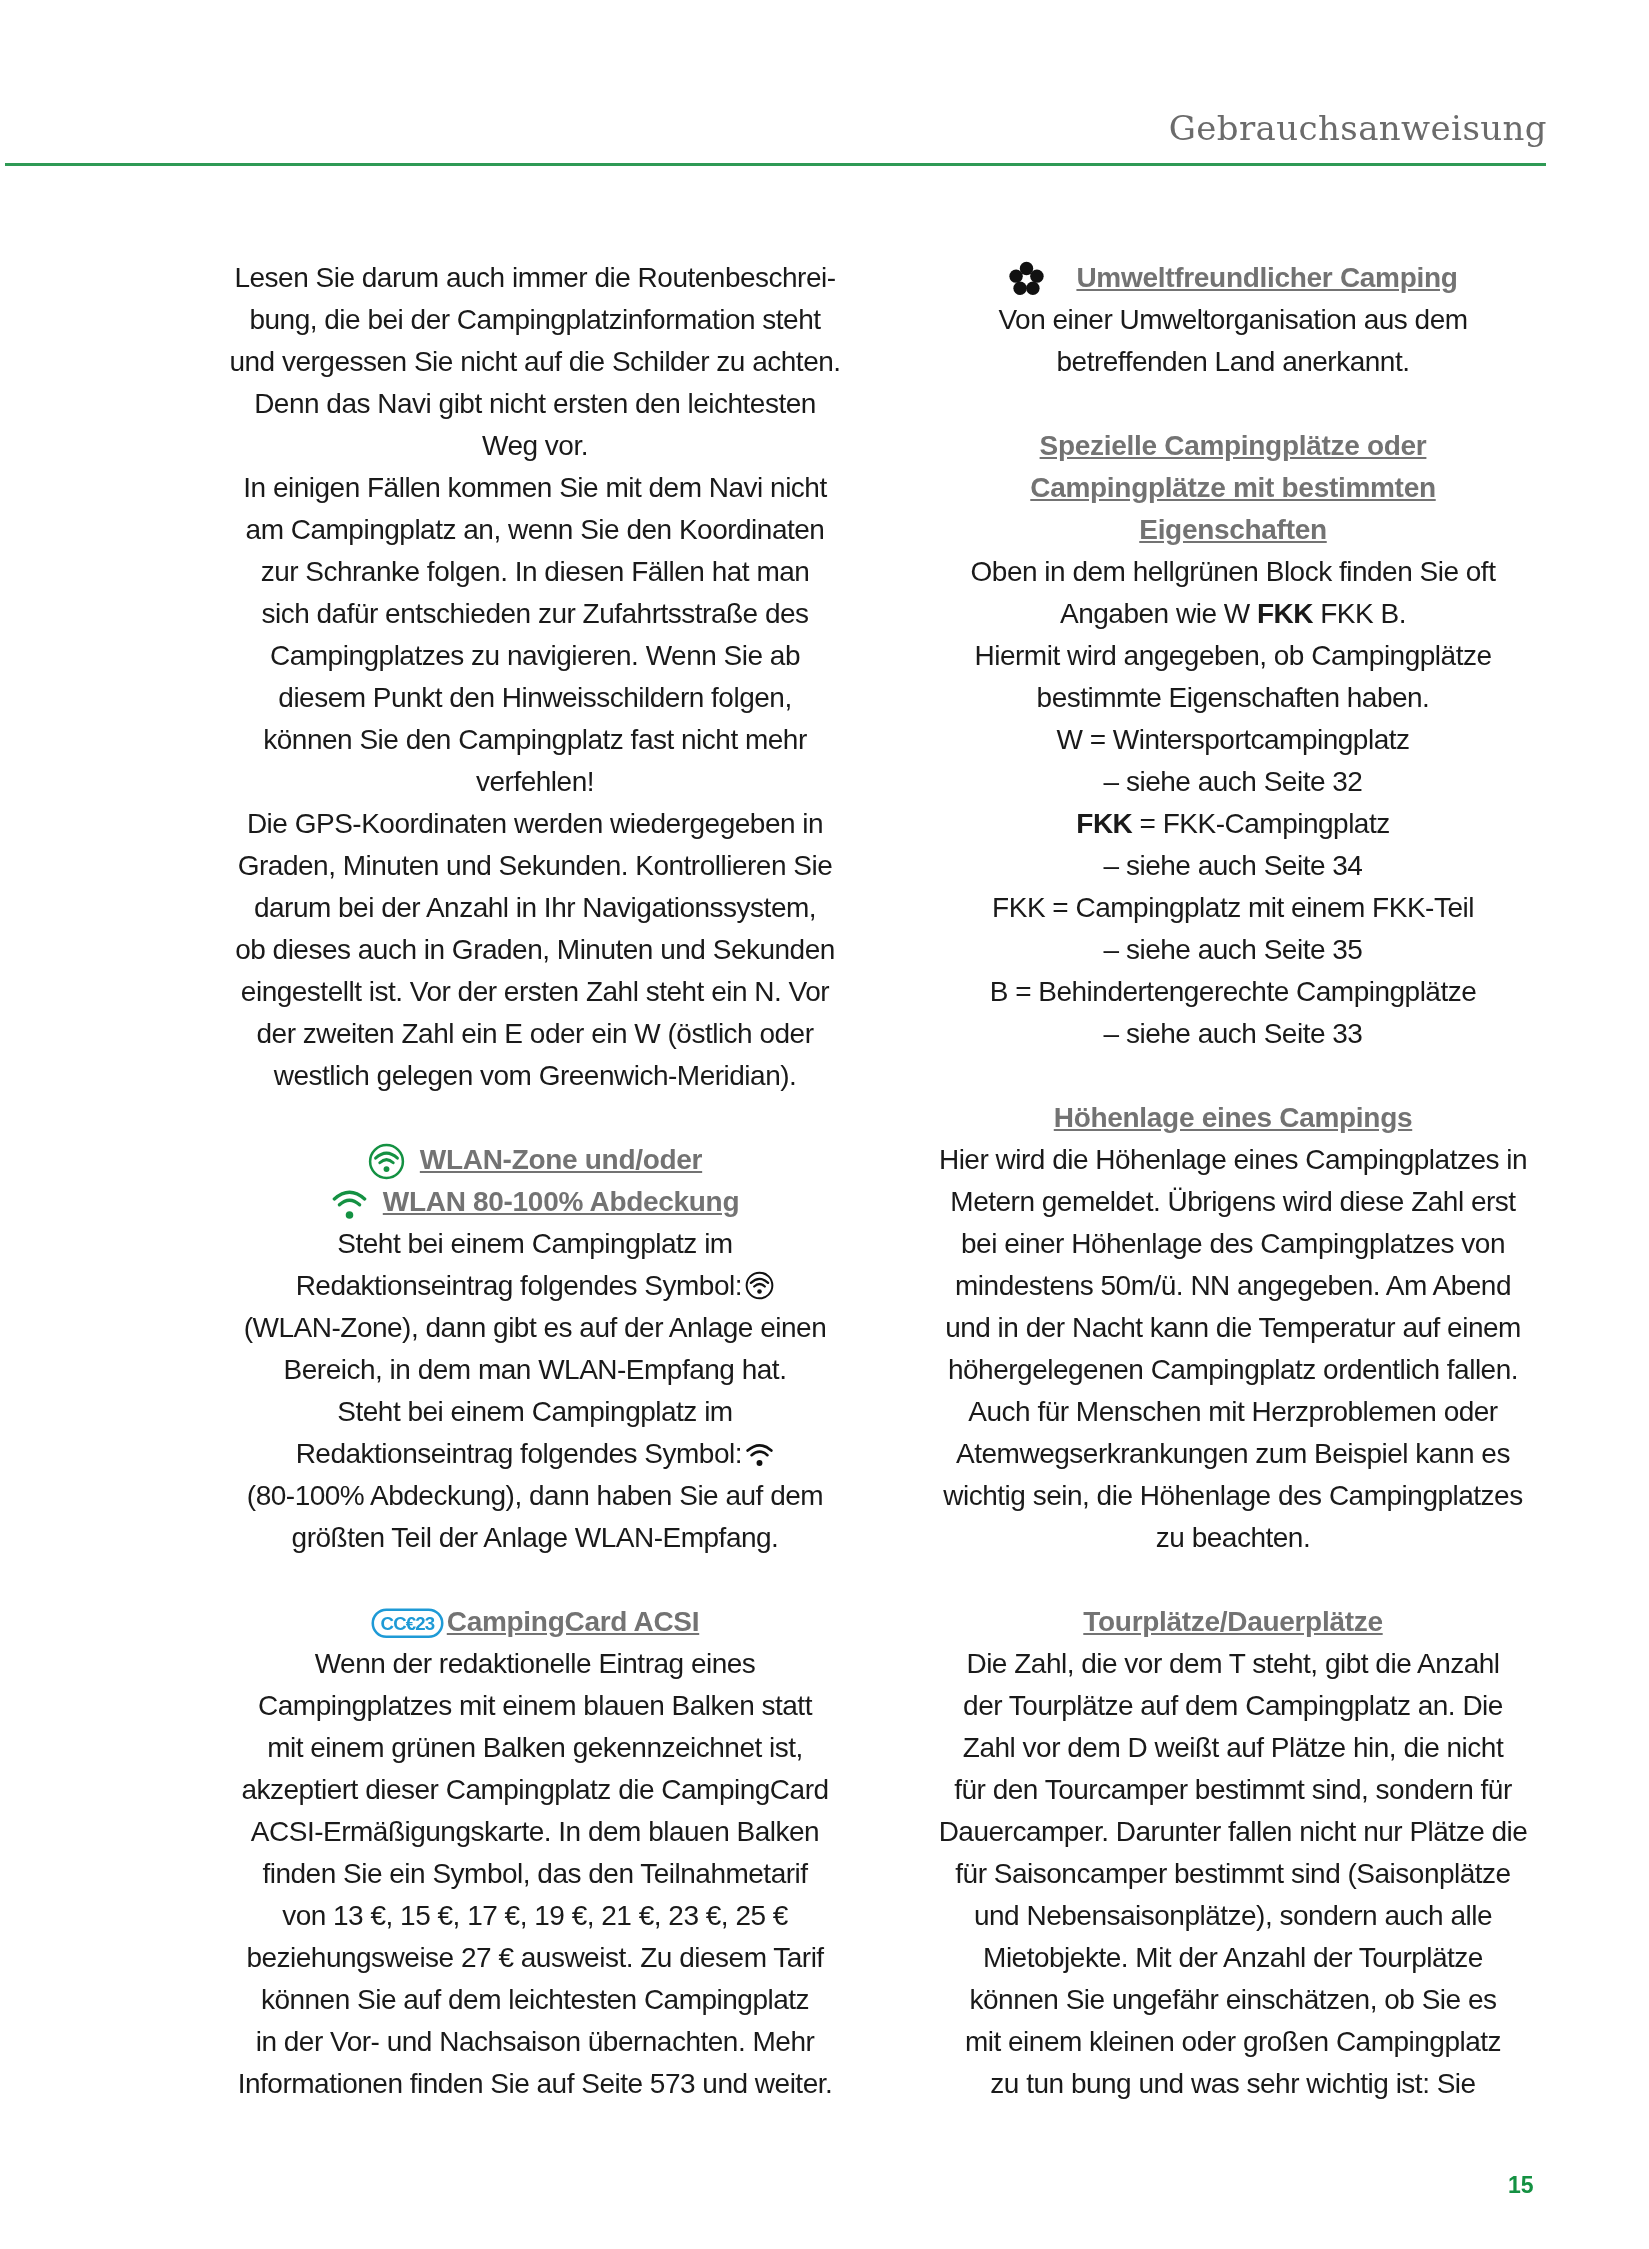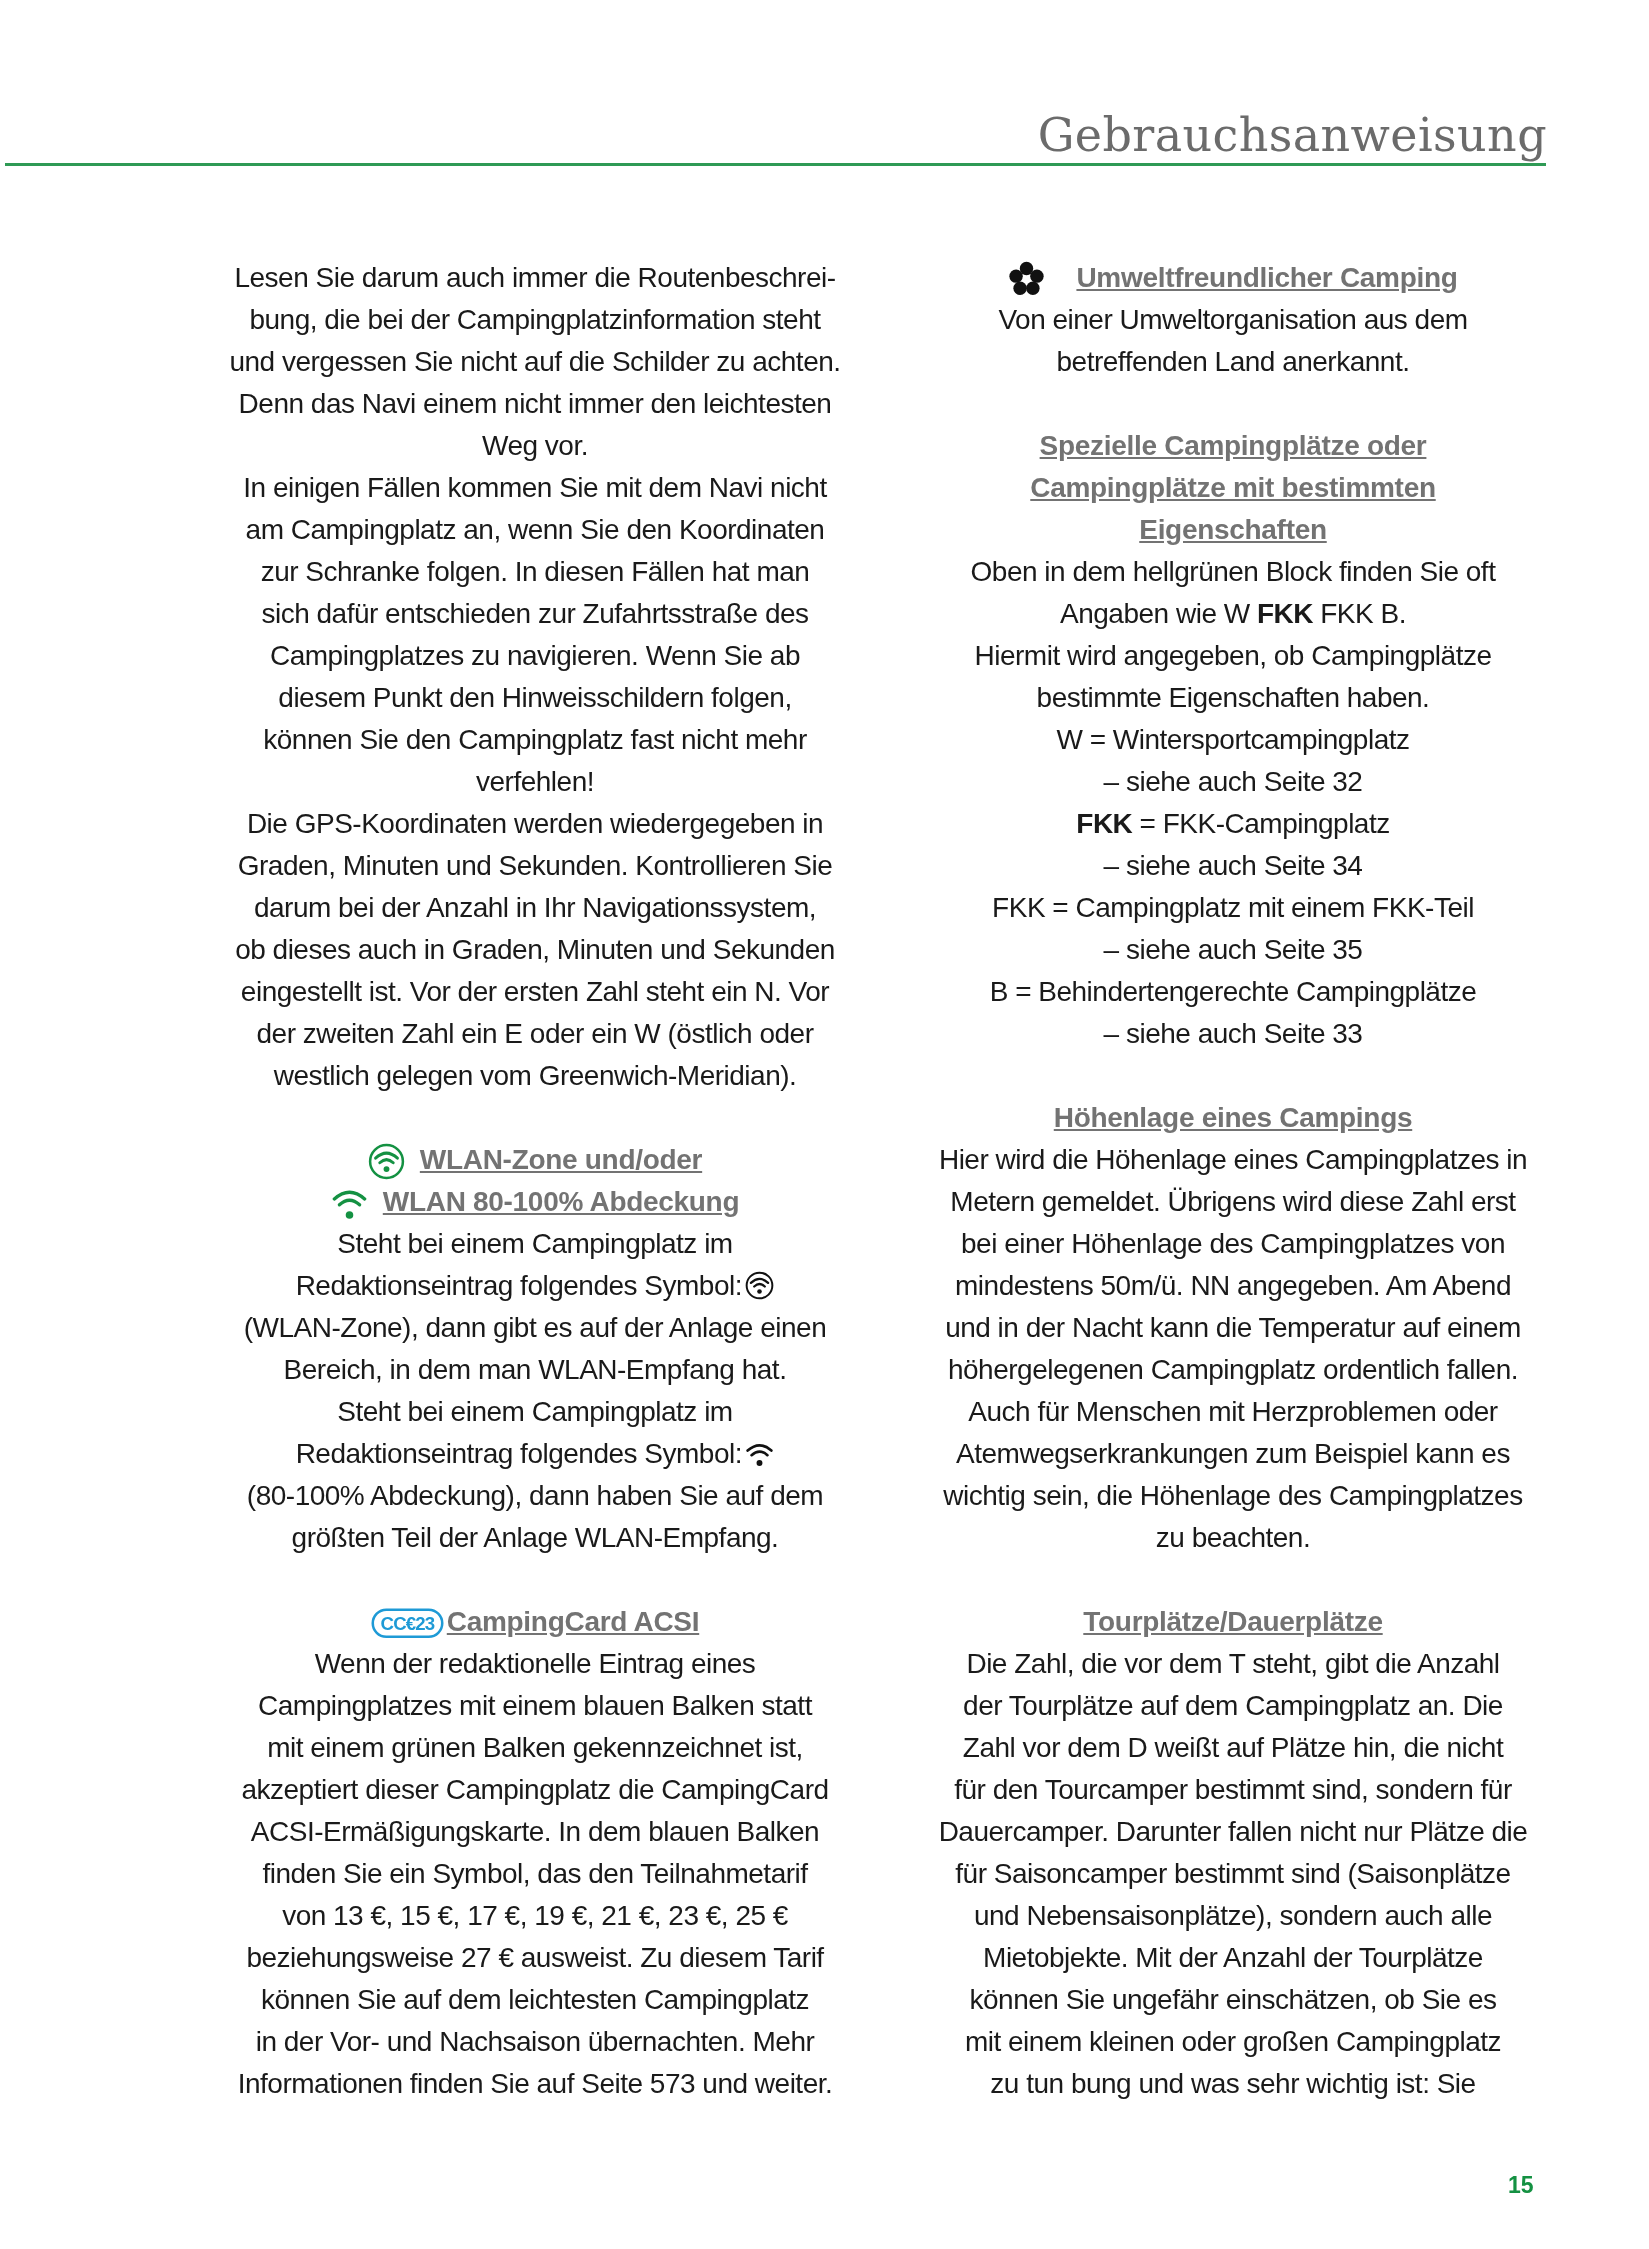--- a/index.html
+++ b/index.html
@@ -1,19 +1,19 @@
 <!DOCTYPE html>
 <html style="font-size:13.5px"><head>
 <meta charset="utf-8">
 <style>
   html, body { margin: 0; padding: 0; background: #ffffff; }
   body { width: 1650px; height: 2250px; position: relative; overflow: hidden;
          font-family: "Liberation Sans", "DejaVu Sans", sans-serif; color: #1a1a1a; }
   .running-head { position: absolute; right: 103px; top: 108px; font-family: "DejaVu Serif", "Liberation Serif", serif;
-                  font-size: 46px; font-weight: 300; color: #6b6b6b; letter-spacing: 0.4px; }
+                  font-size: 34px; font-weight: 300; color: #6b6b6b; letter-spacing: 0.4px; }
   .head-rule { position: absolute; left: 5.1px; width: 1541px; top: 163px; height: 2.5px; background: #2f9a55; }
   .col { position: absolute; top: 257px; width: 652px; font-size: 28px; line-height: 42px; text-align: center; }
   .col.left { left: 209px; }
   .col.right { left: 907px; }
   .line { display: block; white-space: nowrap; font-stretch: condensed; letter-spacing: -0.5px; }
   .gap { display: block; height: 42px; }
   .h { display: block; color: #737373; font-weight: bold; white-space: nowrap; letter-spacing: -0.3px; text-decoration: underline; }
   .h .ico { display: inline-block; width: 52px; vertical-align: middle; }
   .b { font-weight: bold; }
   .inline-ico { display: inline-block; vertical-align: -5.1px; margin-left: 3.4px; }
@@ -24,21 +24,21 @@
 <body>
 
 <div class="running-head">Gebrauchsanweisung</div>
 <div class="head-rule"></div>
 
 <div class="col left">
   <div>
     <span class="line">Lesen Sie darum auch immer die Routenbeschrei-</span>
     <span class="line">bung, die bei der Campingplatzinformation steht</span>
     <span class="line">und vergessen Sie nicht auf die Schilder zu achten.</span>
-    <span class="line">Denn das Navi einem nicht immer den leichtesten</span>
+    <span class="line">Denn das Navi gibt nicht ersten den leichtesten</span>
     <span class="line">Weg vor.</span>
     <span class="line">In einigen Fällen kommen Sie mit dem Navi nicht</span>
     <span class="line">am Campingplatz an, wenn Sie den Koordinaten</span>
     <span class="line">zur Schranke folgen. In diesen Fällen hat man</span>
     <span class="line">sich dafür entschieden zur Zufahrtsstraße des</span>
     <span class="line">Campingplatzes zu navigieren. Wenn Sie ab</span>
     <span class="line">diesem Punkt den Hinweisschildern folgen,</span>
     <span class="line">können Sie den Campingplatz fast nicht mehr</span>
     <span class="line">verfehlen!</span>
     <span class="line">Die GPS-Koordinaten werden wiedergegeben in</span>

